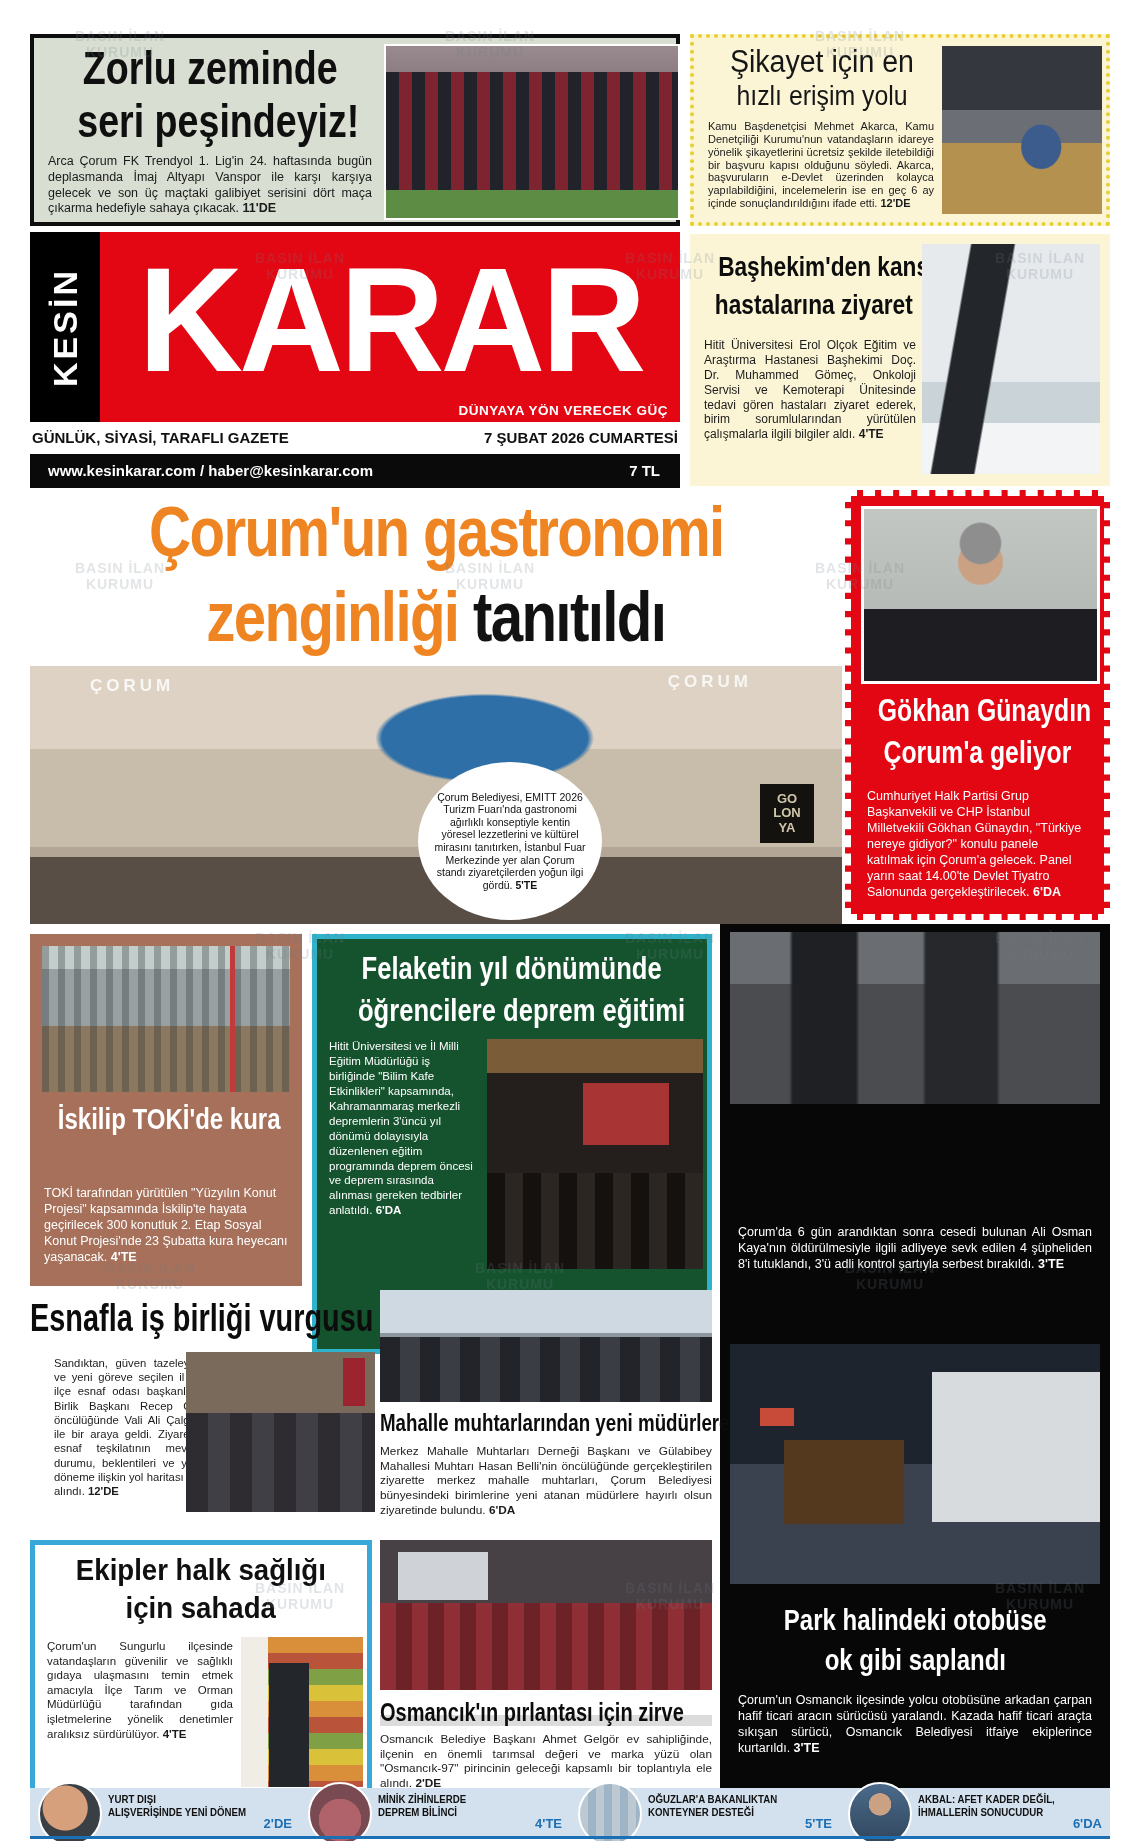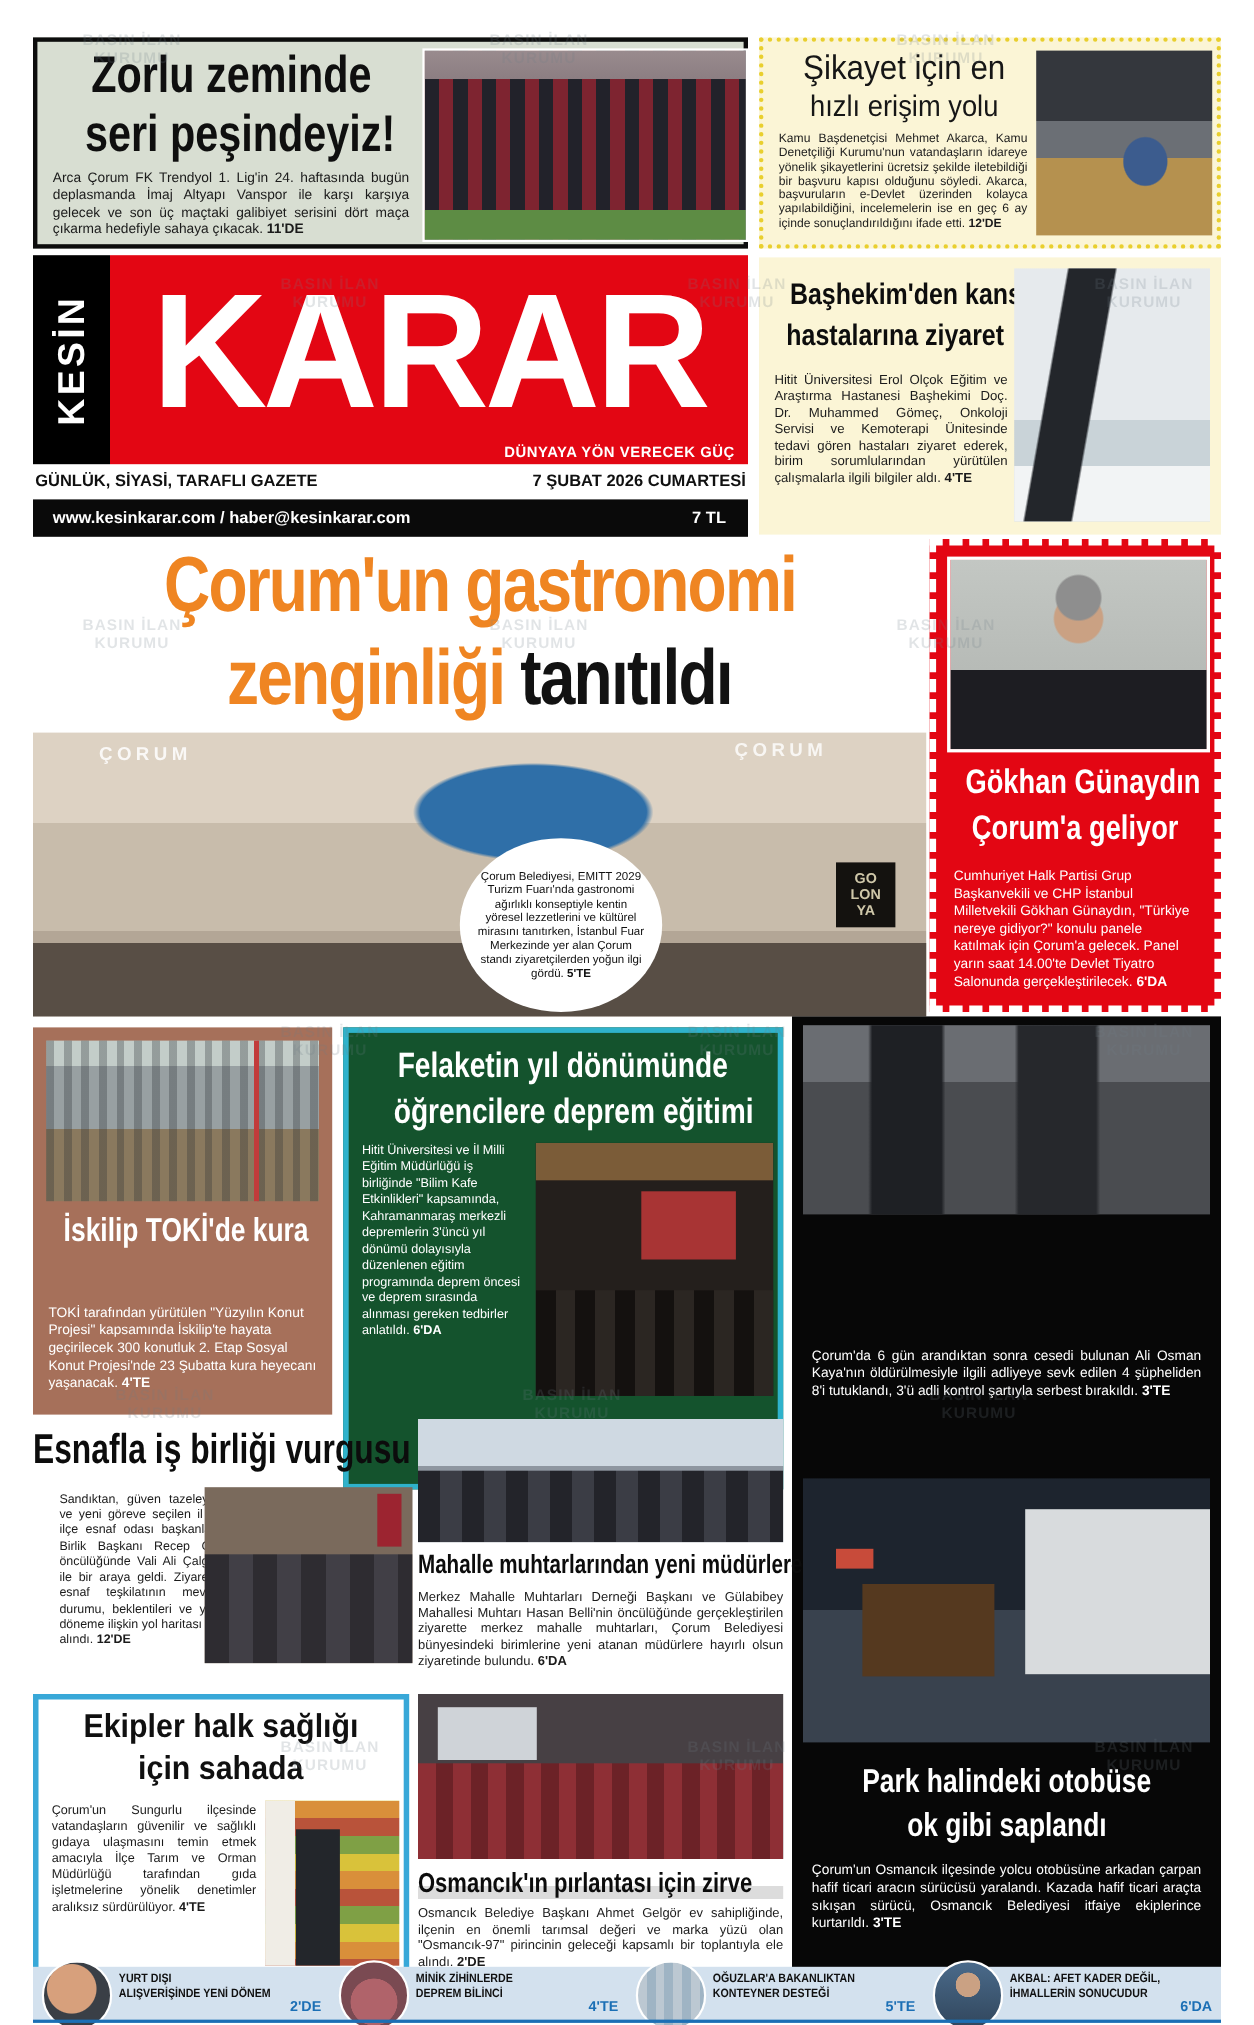--- a/index.html
+++ b/index.html
@@ -149,21 +149,21 @@
        background:
          radial-gradient(ellipse at 56% 28%, #2f6fa8 0 16%, rgba(0,0,0,0) 17%),
          linear-gradient(0deg,#584e45 0 26%, rgba(0,0,0,0) 26%),
          linear-gradient(180deg,#ddd2c3 0 32%, #c8bcab 32% 70%, #b3a696 70%);">
     <span class="abs" style="left:60px;top:10px;color:rgba(255,255,255,.85);font-weight:bold;font-size:17px;letter-spacing:4px;">ÇORUM</span>
     <span class="abs" style="right:90px;top:6px;color:rgba(255,255,255,.8);font-weight:bold;font-size:17px;letter-spacing:4px;">ÇORUM</span>
     <span class="abs" style="right:28px;top:118px;width:46px;background:#14120f;color:#cfc7a9;font-weight:bold;
           font-size:13px;line-height:1.1;text-align:center;padding:8px 4px;">GO LON YA</span>
     <div class="bubble" style="left:388px;top:96px;width:184px;height:158px;">
       <span>
-        <span>Çorum Belediyesi, EMITT 2029 Turizm Fuarı'nda gastronomi ağırlıklı konseptiyle kentin yöresel lezzetlerini ve kültürel mirasını tanıtırken, İstanbul Fuar Merkezinde yer alan Çorum standı ziyaretçilerden yoğun ilgi gördü.</span>
+        <span>Çorum Belediyesi, EMITT 2026 Turizm Fuarı'nda gastronomi ağırlıklı konseptiyle kentin yöresel lezzetlerini ve kültürel mirasını tanıtırken, İstanbul Fuar Merkezinde yer alan Çorum standı ziyaretçilerden yoğun ilgi gördü.</span>
         <b class="pref">5'TE</b>
       </span>
     </div>
   </div>
 
   <section class="box" style="left:845px;top:490px;width:265px;height:430px;background:#e30613;border:6px dashed #ffffff;">
     <div class="ph" style="left:10px;top:10px;width:233px;height:172px;border:3px solid #fff;
          background:
            radial-gradient(circle at 50% 20%, #8e8e8e 0 11%, rgba(0,0,0,0) 12%),
            radial-gradient(circle at 50% 31%, #caa183 0 13%, rgba(0,0,0,0) 14%),

